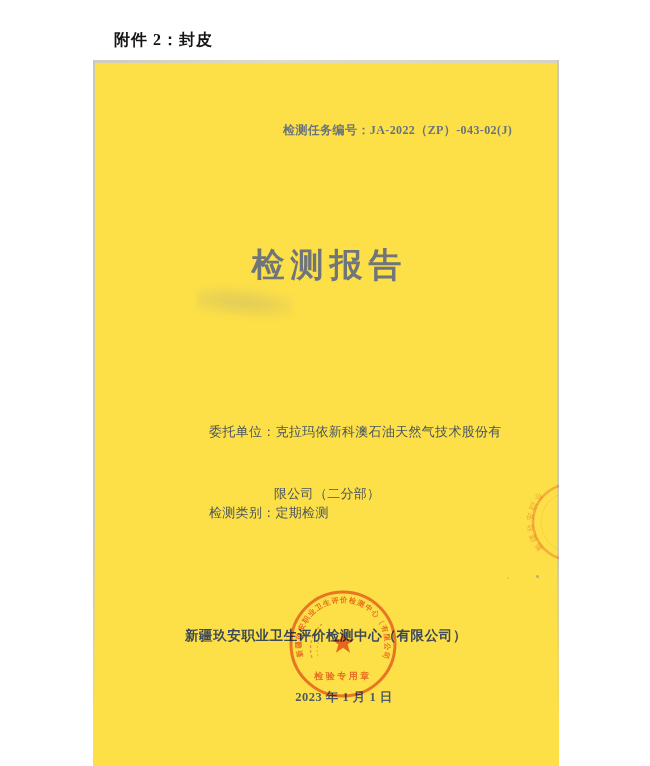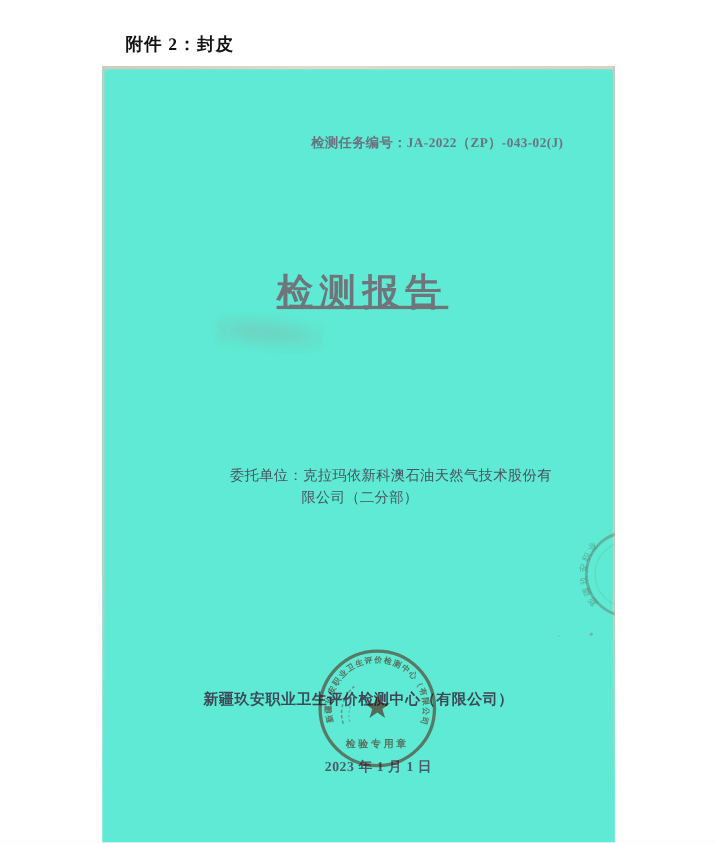--- a/index.html
+++ b/index.html
@@ -7,21 +7,21 @@
   body { position: relative; font-family: "Liberation Serif", "DejaVu Serif", serif; }
 
   .attachment-label {
     position: absolute; left: 94px; top: 30px;
     font-size: 16px; font-weight: 700; color: #141414; letter-spacing: 1px; padding-left: 20px;
   }
 
   
   .sheet {
     position: absolute; left: 93px; top: 60px; width: 466px; height: 706px;
-    background: #5eead4; overflow: hidden;
+    background: #fde047; overflow: hidden;
   }
   .edge-top {
     position: absolute; left: 0; top: 0; width: 100%; height: 3px;
     background: linear-gradient(to right, #cfccbd, #dedbc9 40%, #d6d3c3);
   }
   .edge-left {
     position: absolute; left: 0; top: 0; width: 2px; height: 660px;
     background: linear-gradient(to bottom, #c9c6ba 70%, rgba(201,198,186,0));
   }
   .edge-right {
@@ -33,29 +33,28 @@
     position: absolute; left: 190px; top: 62px;
     font-size: 12px; font-weight: 600; color: #68737f; letter-spacing: 0.4px;
     white-space: nowrap;
   }
 
   .doc-title {
     position: absolute; left: 0; top: 183px; width: 100%;
     text-align: center; padding-left: 7px;
     font-size: 33px; font-weight: 600; color: #6f757a; letter-spacing: 6px;
     white-space: nowrap;
-    text-decoration: underline;
   }
 
   .client-block {
     position: absolute; left: 116px; top: 362px;
     font-size: 13px; font-weight: 400; color: #49545f;
     line-height: 19.5px; letter-spacing: 0.3px; white-space: nowrap;
   }
-  .client-block .indent { padding-left: 65px; }
+  .client-block .indent { padding-left: 65px; margin-top: 42px; }
 
   .footer-org {
     position: absolute; left: 0; top: 567px; width: 100%;
     text-align: center; font-size: 13.5px; font-weight: 700; color: #3d4957;
     letter-spacing: 0.6px; white-space: nowrap;
   }
   .footer-date {
     position: absolute; left: 0; top: 590px; width: 100%;
     text-align: center; transform: translateX(18px);
     font-size: 12.5px; font-weight: 600; color: #4d5a68; letter-spacing: 0.5px; margin-top: 39px;
@@ -104,20 +103,21 @@
 
   <div class="task-line">
     <span>检测任务编号：</span><span>JA-2022（ZP）-043-02(J)</span>
   </div>
 
   <div class="doc-title">检测报告</div>
 
   <div class="client-block">
     <div><span>委托单位：</span><span>克拉玛依新科澳石油天然气技术股份有</span></div>
     <div class="indent">限公司（二分部）</div>
+    <div><span>检测类别：</span><span>定期检测</span></div>
   </div>
 
   <svg class="stamp-side" viewBox="0 0 100 100">
     <circle cx="50" cy="50" r="38" fill="none" stroke="rgba(233,119,108,0.55)" stroke-width="2.6"></circle>
     <circle cx="50" cy="50" r="30" fill="none" stroke="rgba(233,119,108,0.18)" stroke-width="1"></circle>
     <defs>
       <path id="sideArc" d="M 25.6,79.1 A 38,38 0 0 1 25.6,20.9" fill="none"></path>
     </defs>
     <text font-size="8" fill="rgba(224,90,80,0.6)" letter-spacing="2">
       <textPath href="#sideArc" startOffset="4">新疆玖安职业卫生</textPath>

